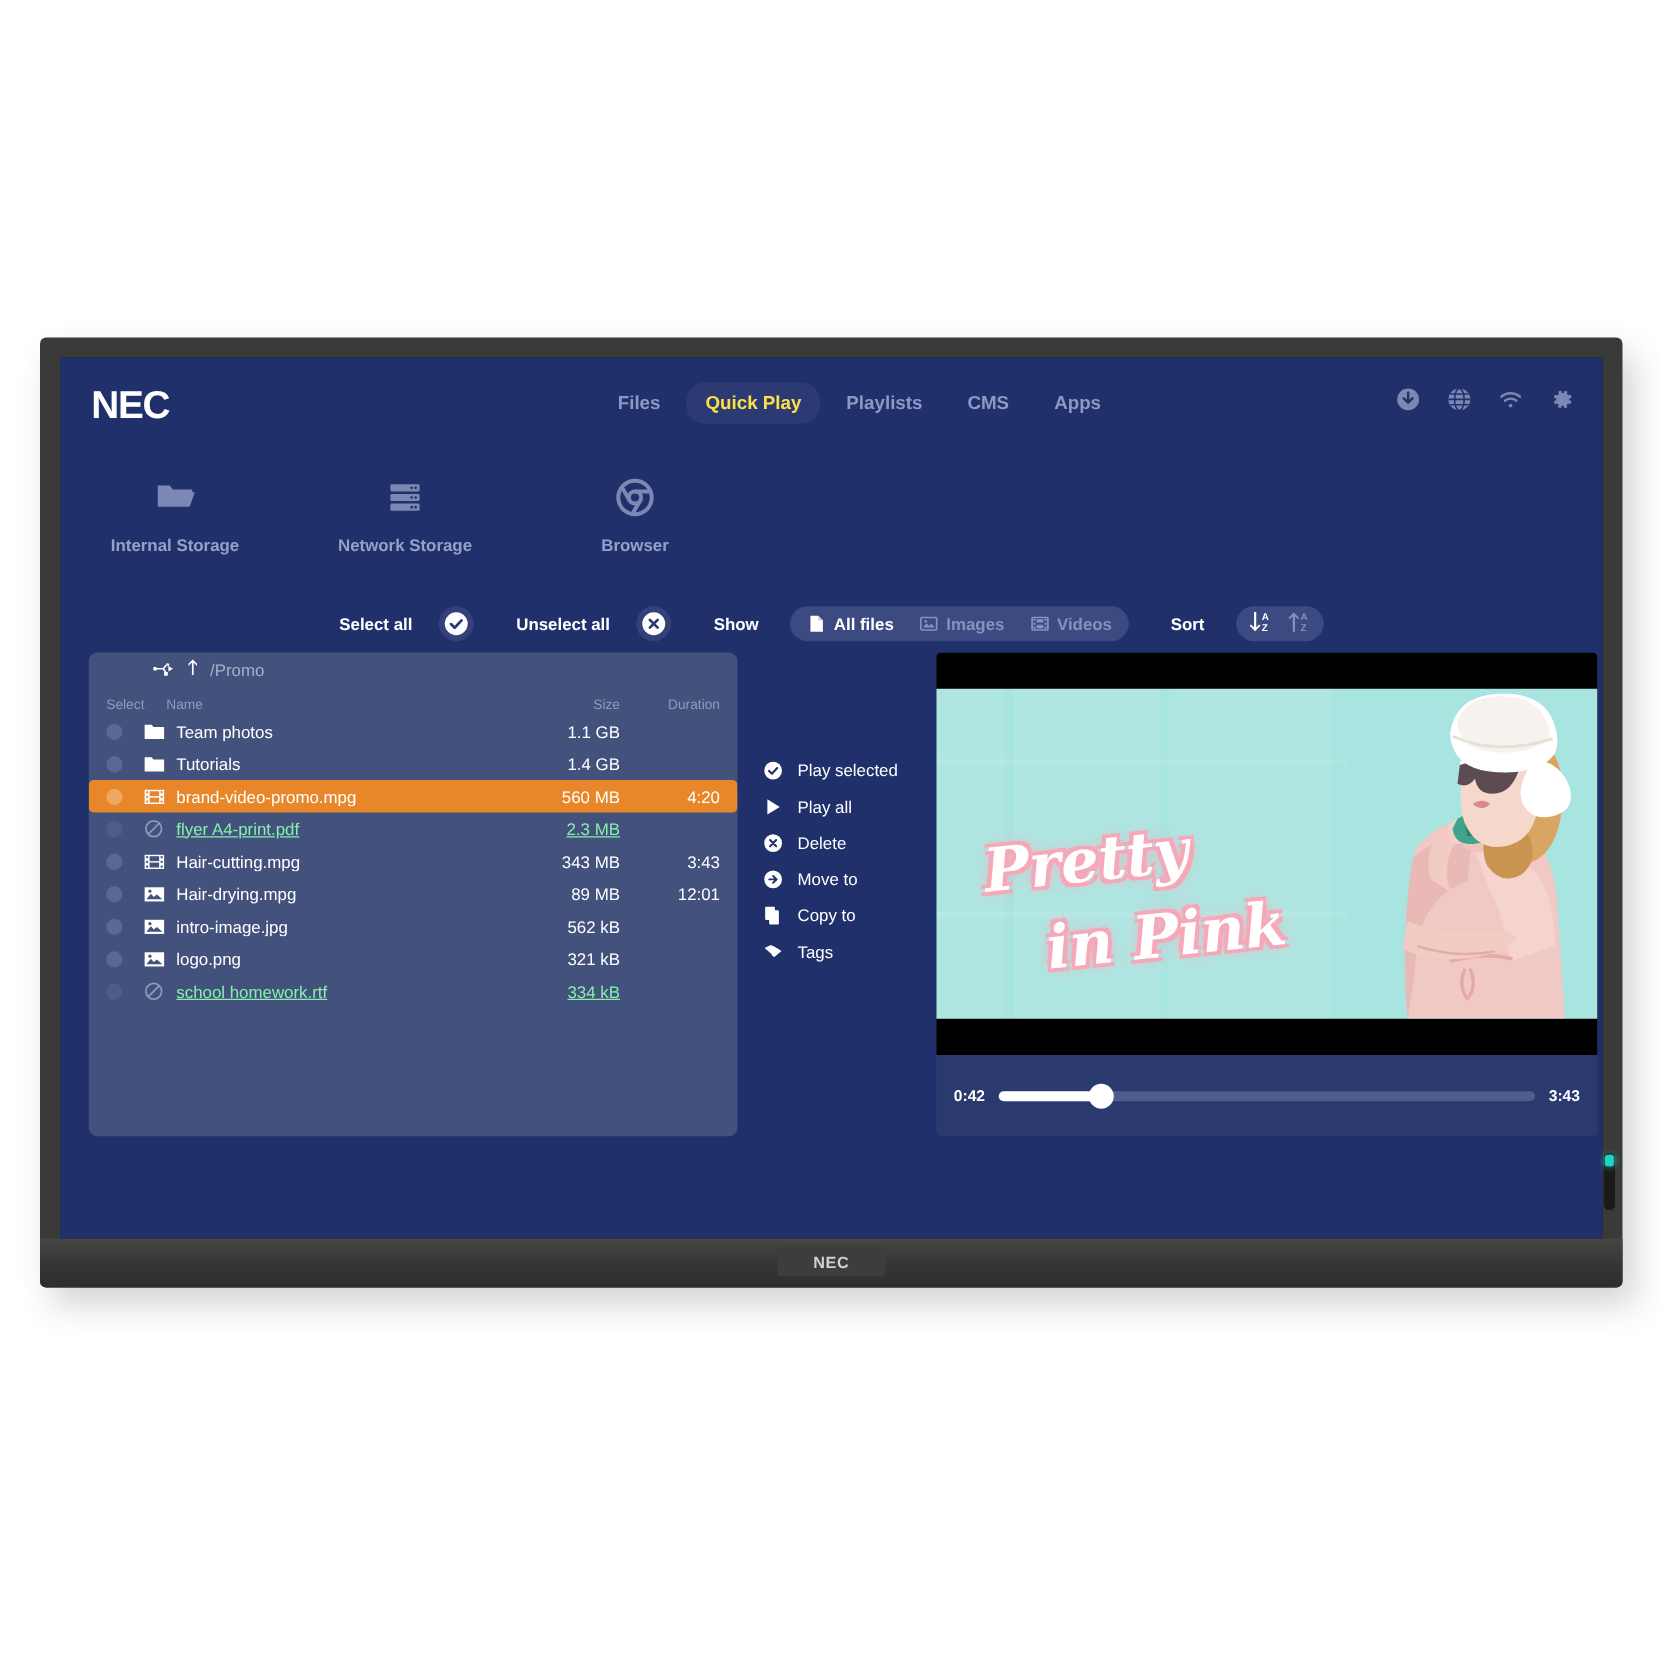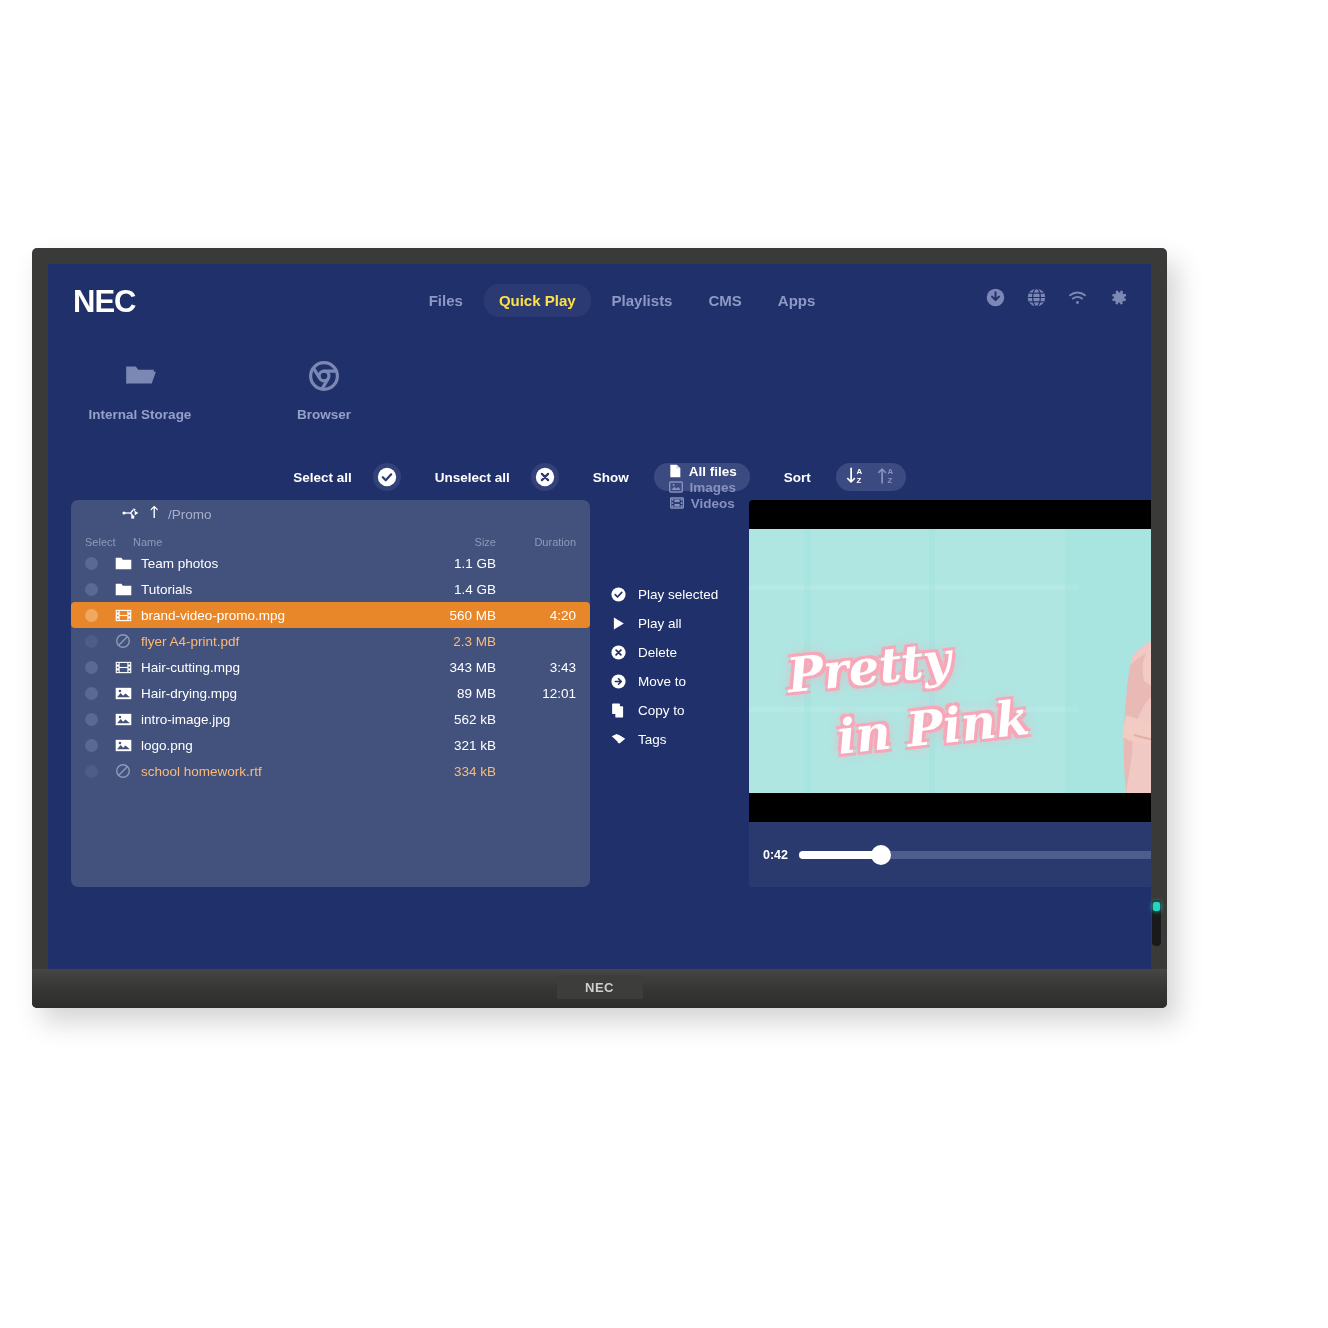--- a/index.html
+++ b/index.html
@@ -7,22 +7,22 @@
   body {
     background:#ffffff;
     font-family:"Liberation Sans", sans-serif;
     position:relative;
     overflow:hidden;
   }
 
   
   #monitor {
     position:absolute;
-    left:32px; top:248px;
-    width:1135px; height:760px;
+    left:32px; top:270px;
+    width:1266px; height:760px;
     background:#3a3a38;
     border-radius:5px;
     box-shadow: 10px 14px 26px rgba(60,60,70,0.22);
   }
   #monitor-inner {
     position:absolute;
     left:16px; top:16px; right:16px; bottom:39px;
     background:#222;
     overflow:hidden;
   }
@@ -106,21 +106,21 @@
     display:flex; align-items:center; justify-content:center; gap:12px;
     font-size:13.5px; font-weight:bold;
   }
   #toolbar .tlabel { color:#ffffff; margin-right:9px; }
   .circle-btn {
     width:28px; height:28px; border-radius:50%;
     background:#33417a; display:flex; align-items:center; justify-content:center;
   }
   .seg-group {
     display:flex; align-items:center; background:#3b4a81;
-    border-radius:15px; height:28px; margin-left:4px; padding:0 3px;flex-direction:column;
+    border-radius:15px; height:28px; margin-left:4px; padding:0 3px;
   }
   .seg {
     display:flex; align-items:center; gap:6px;
     height:22px; padding:0 10px; border-radius:12px;
     color:#8692bd; font-size:13.5px; font-weight:bold; white-space:nowrap;
   }
   .seg.active { background:#ffffff00; color:#ffffff; }
   .seg .segico { display:flex; }
   .sort-group {
     display:flex; align-items:center; gap:10px;
@@ -148,21 +148,21 @@
   .row {
     display:flex; align-items:center; height:26px;
     font-size:13.5px; padding:0 14px; color:#ffffff;
   }
   .row .c-sel { width:30px; display:flex; align-items:center; }
   .row .c-icon { width:26px; display:flex; align-items:center; }
   .row .c-name { flex:1; white-space:nowrap; overflow:hidden; }
   .row .c-size { width:98px; text-align:right; }
   .row .c-dur  { width:80px; text-align:right; }
   .row.selected { background:#e8872a; border-radius:4px; }
-  .row.disabled { color:#fdba74; }
+  .row.disabled { color:#86efac;text-decoration:underline; }
   .dot {
     width:13px; height:13px; border-radius:50%;
     background:#5a6993;
   }
   .row.selected .dot { background:#f0a860; }
   .row.disabled .dot { background:#4e5d88; }
   #pathrow {
     display:flex; align-items:center; height:28px;
     padding:0 14px; gap:7px; font-size:13.5px; color:#a7b0cb;
   }
@@ -290,20 +290,36 @@
           <span class="sicon">
             <svg viewBox="0 0 32 32" width="34" height="34" fill="#7b88b4">
                 <path d="M3 7h9l2.4 3H29v3H8.6L4.6 23H3z"></path>
                 <path d="M7.6 12H31l-4 11H3.6z"></path>
               </svg>
           </span>
           <span class="slabel">Internal Storage</span>
         </div>
 
 
+        <div class="source">
+          <span class="sicon">
+            <svg viewBox="0 0 32 32" width="34" height="34" fill="#7b88b4">
+              <rect x="5" y="6" width="22" height="5.4" rx="1"></rect>
+              <rect x="5" y="13.3" width="22" height="5.4" rx="1"></rect>
+              <rect x="5" y="20.6" width="22" height="5.4" rx="1"></rect>
+              <circle cx="21" cy="8.7" r="1" fill="#20306b"></circle>
+                <circle cx="24" cy="8.7" r="1" fill="#20306b"></circle>
+              <circle cx="21" cy="16" r="1" fill="#20306b"></circle>
+                <circle cx="24" cy="16" r="1" fill="#20306b"></circle>
+              <circle cx="21" cy="23.3" r="1" fill="#20306b"></circle>
+                <circle cx="24" cy="23.3" r="1" fill="#20306b"></circle>
+            </svg>
+          </span>
+          <span class="slabel">Network Storage</span>
+        </div>
 
         <div class="source">
           <span class="sicon">
             <svg viewBox="0 0 32 32" width="34" height="34">
                 <circle cx="16" cy="16" r="12.6" fill="none" stroke="#7b88b4" stroke-width="3"></circle>
                 <circle cx="16" cy="16" r="4.6" fill="none" stroke="#7b88b4" stroke-width="3"></circle>
                 <path d="M16 11.4h12.6M12 18.3L5.6 7.6M20 18.3L13.6 29" stroke="#7b88b4" stroke-width="3" fill="none"></path>
               </svg>
           </span>
           <span class="slabel">Browser</span>

